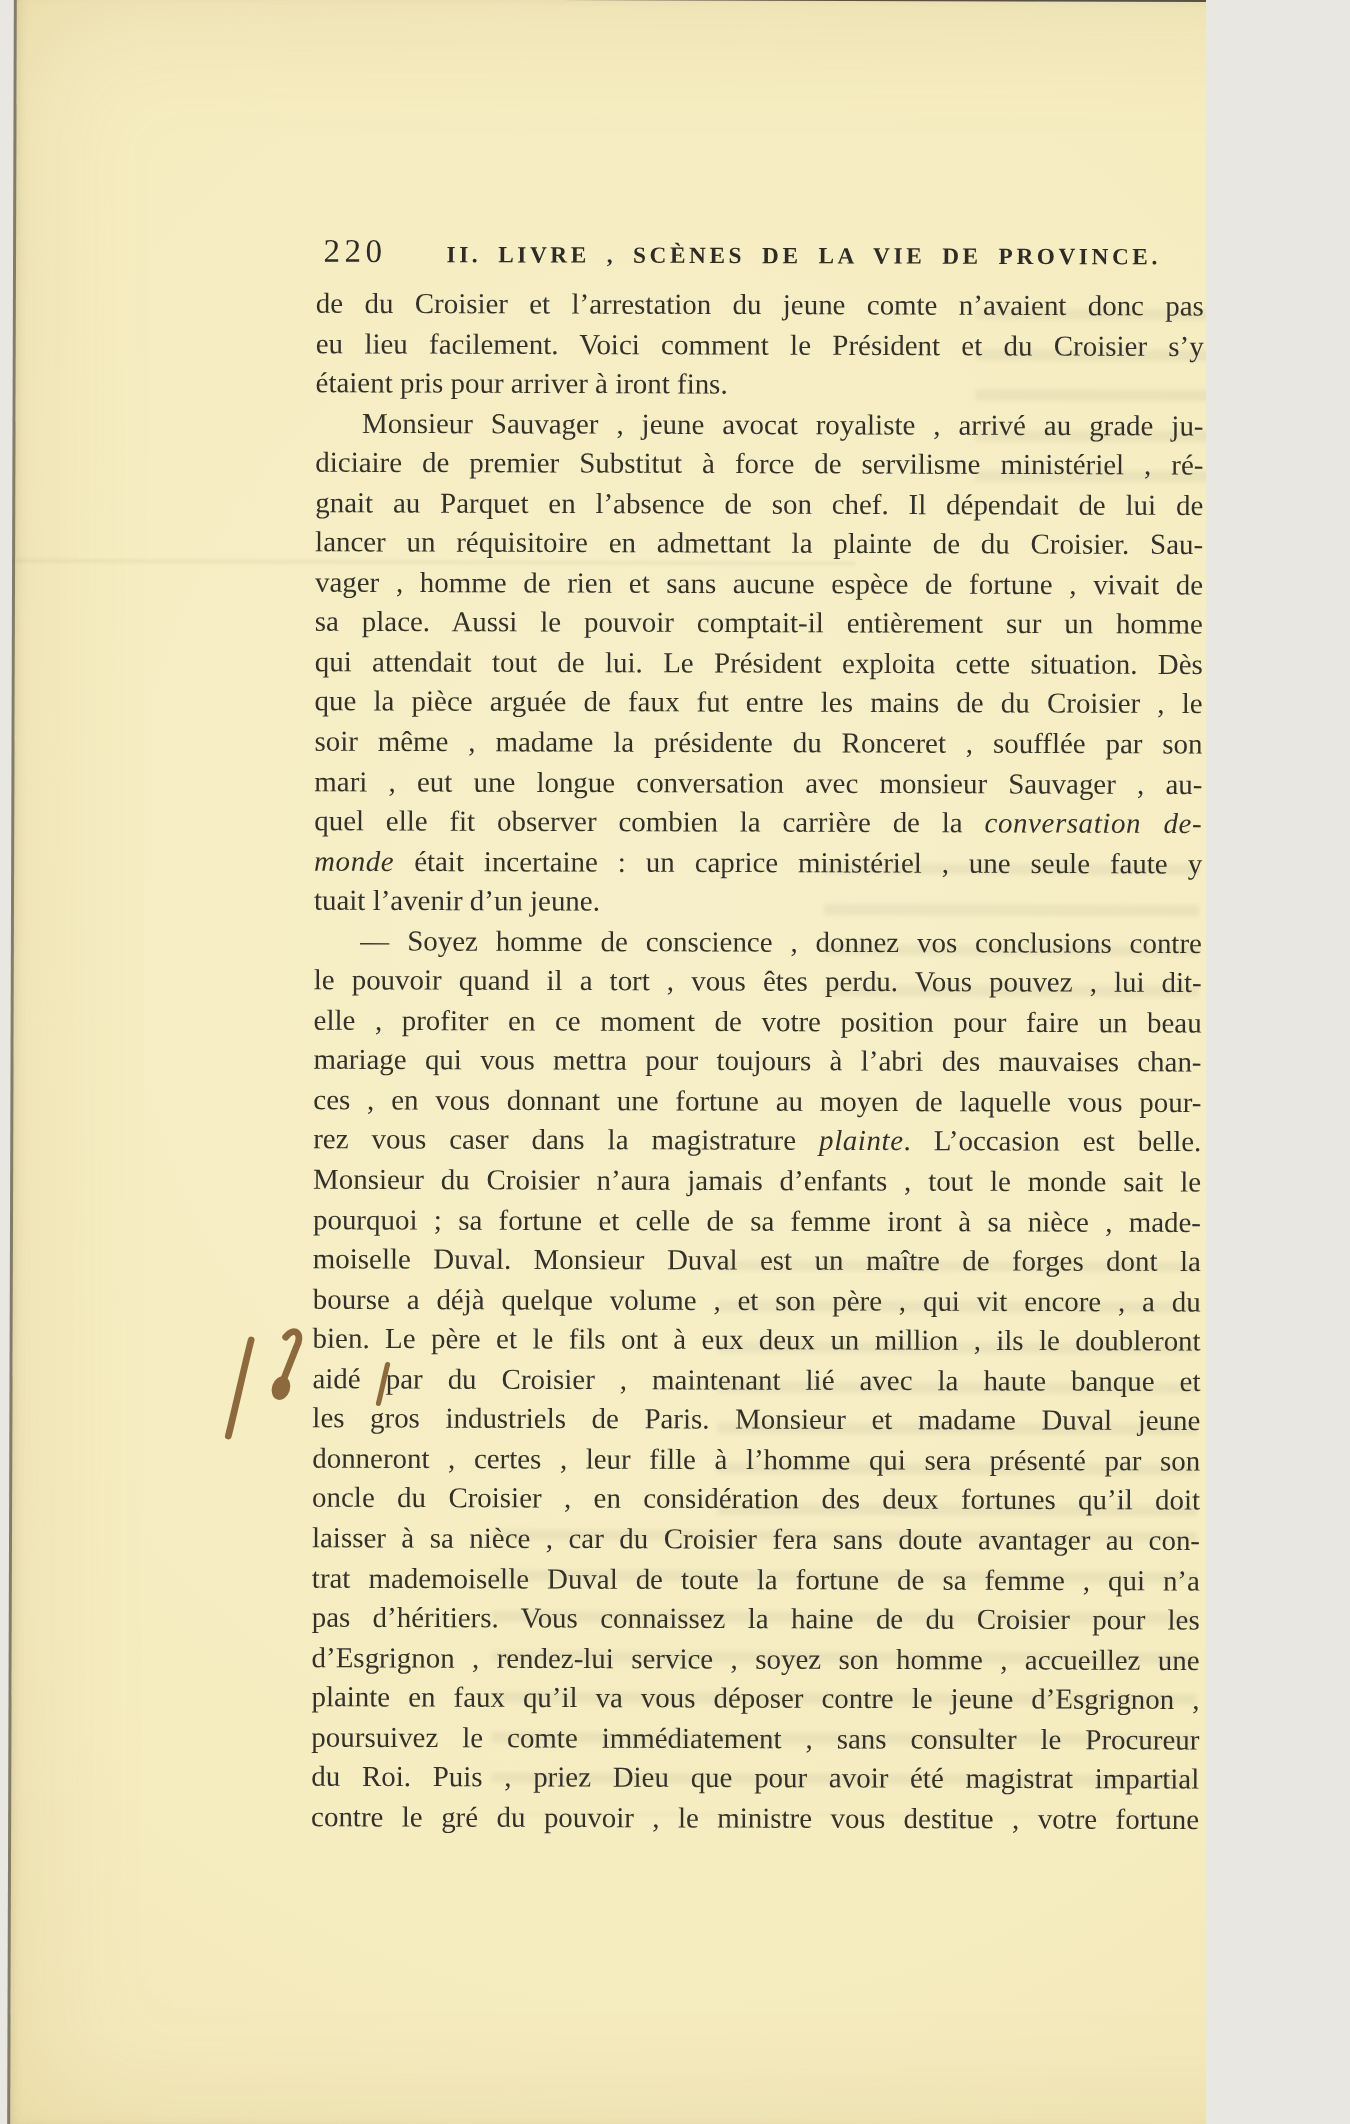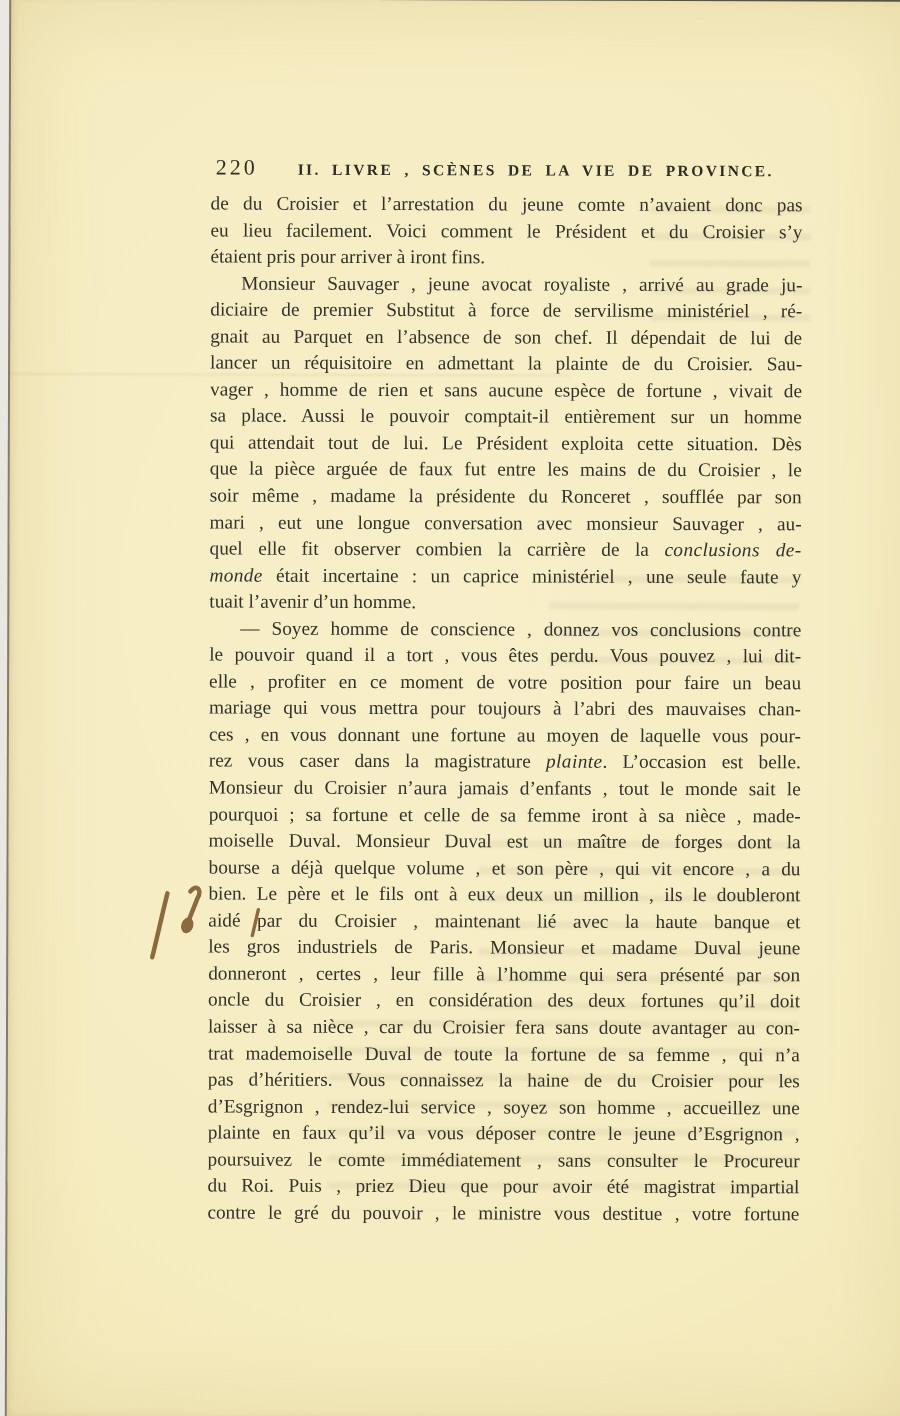--- a/index.html
+++ b/index.html
@@ -1,21 +1,21 @@
 <!DOCTYPE html>
 <html><head>
 <meta charset="utf-8">
 <style>
   html,body{margin:0;padding:0;}
   body{
     width:900px;height:1416px;overflow:hidden;
     background:#e9e7e2;
     font-family:"Liberation Serif","DejaVu Serif",serif;
   }
-  .scan{position:relative;width:900px;height:1416px;overflow:hidden;}
+  .scan{position:relative;width:804px;height:1416px;overflow:hidden;}
   .paper{
     position:absolute;left:7px;top:-2px;width:906px;height:1424px;
     transform:rotate(0.18deg);transform-origin:40% 50%;
     background:radial-gradient(ellipse 120% 90% at 48% 42%, #f7efc9 0%, #f5ecc0 55%, #efe3ae 100%);
     border-left:2px solid #837c66;
     border-top:2px solid #575340;
     box-shadow:inset 0 0 90px rgba(170,140,60,.18), inset 0 -4px 8px rgba(120,110,70,.25);
   }
   .header{
     position:absolute;left:205px;top:155px;width:590px;
@@ -75,23 +75,23 @@
         <div class="line indent"><span>Monsieur Sauvager , jeune avocat royaliste , arrivé au grade ju-</span></div>
         <div class="line"><span>diciaire de premier Substitut à force de servilisme ministériel , ré-</span></div>
         <div class="line"><span>gnait au Parquet en l’absence de son chef. Il dépendait de lui de</span></div>
         <div class="line"><span>lancer un réquisitoire en admettant la plainte de du Croisier. Sau-</span></div>
         <div class="line"><span>vager , homme de rien et sans aucune espèce de fortune , vivait de</span></div>
         <div class="line"><span>sa place. Aussi le pouvoir comptait-il entièrement sur un homme</span></div>
         <div class="line"><span>qui attendait tout de lui. Le Président exploita cette situation. Dès</span></div>
         <div class="line"><span>que la pièce arguée de faux fut entre les mains de du Croisier , le</span></div>
         <div class="line"><span>soir même , madame la présidente du Ronceret , soufflée par son</span></div>
         <div class="line"><span>mari , eut une longue conversation avec monsieur Sauvager , au-</span></div>
-        <div class="line"><span>quel elle fit observer combien la carrière de la </span><i>conclusions de-</i></div>
+        <div class="line"><span>quel elle fit observer combien la carrière de la </span><i>conversation de-</i></div>
         <div class="line"><i>monde</i><span> était incertaine : un caprice ministériel , une seule faute y</span></div>
-        <div class="line short"><span>tuait l’avenir d’un homme.</span></div>
+        <div class="line short"><span>tuait l’avenir d’un jeune.</span></div>
         <div class="line indent"><span>— Soyez homme de conscience , donnez vos conclusions contre</span></div>
         <div class="line"><span>le pouvoir quand il a tort , vous êtes perdu. Vous pouvez , lui dit-</span></div>
         <div class="line"><span>elle ,  profiter en ce moment de votre position pour faire un beau</span></div>
         <div class="line"><span>mariage qui vous mettra pour toujours à l’abri des mauvaises chan-</span></div>
         <div class="line"><span>ces , en vous donnant une fortune au moyen de laquelle vous pour-</span></div>
         <div class="line"><span>rez vous caser dans la magistrature </span><i>plainte</i><span>. L’occasion est belle.</span></div>
         <div class="line"><span>Monsieur du Croisier n’aura jamais d’enfants , tout le monde sait le</span></div>
         <div class="line"><span>pourquoi ;  sa fortune et celle de sa femme iront à sa nièce , made-</span></div>
         <div class="line"><span>moiselle Duval. Monsieur Duval est un maître de forges dont la</span></div>
         <div class="line"><span>bourse a déjà quelque volume ,  et son père ,  qui vit encore , a du</span></div>

